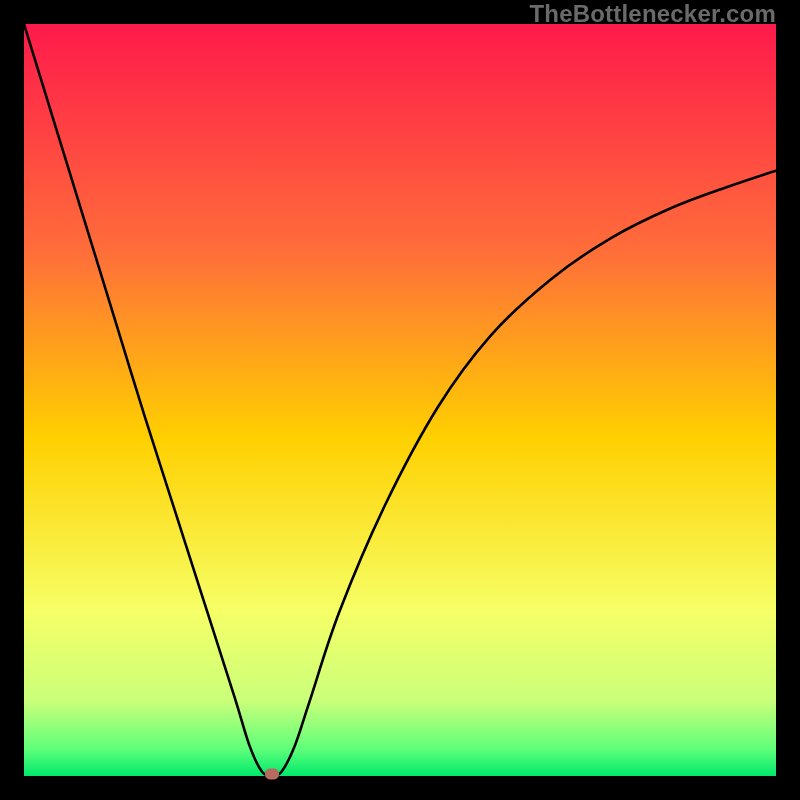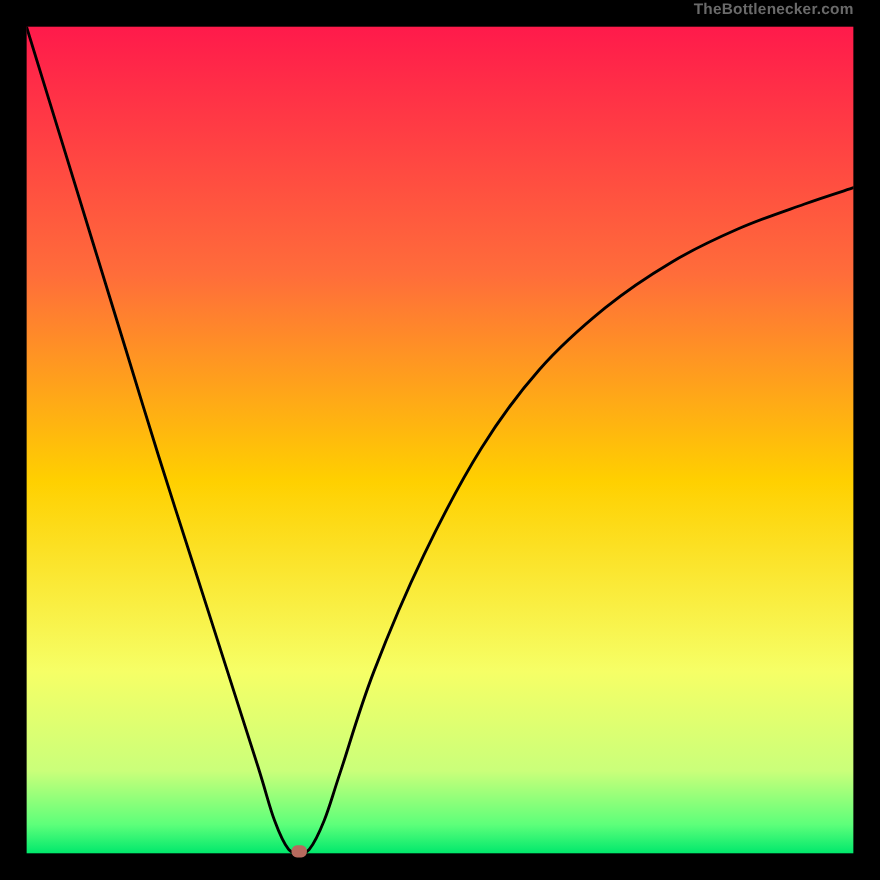--- a/index.html
+++ b/index.html
@@ -32,21 +32,21 @@
     top: 0;
     width: 752px;
     height: 752px;
     pointer-events: none;
   }
   .watermark {
     position: absolute;
     top: 0px;
     right: 24px;
     color: #6a6a6a;
-    font-size: 14px;
+    font-size: 24px;
     font-weight: 600;
     letter-spacing: 0.2px;
     user-select: none;
   }
   .marker {
     position: absolute;
     width: 14px;
     height: 11px;
     border-radius: 5px;
     background: #b76a5e;

